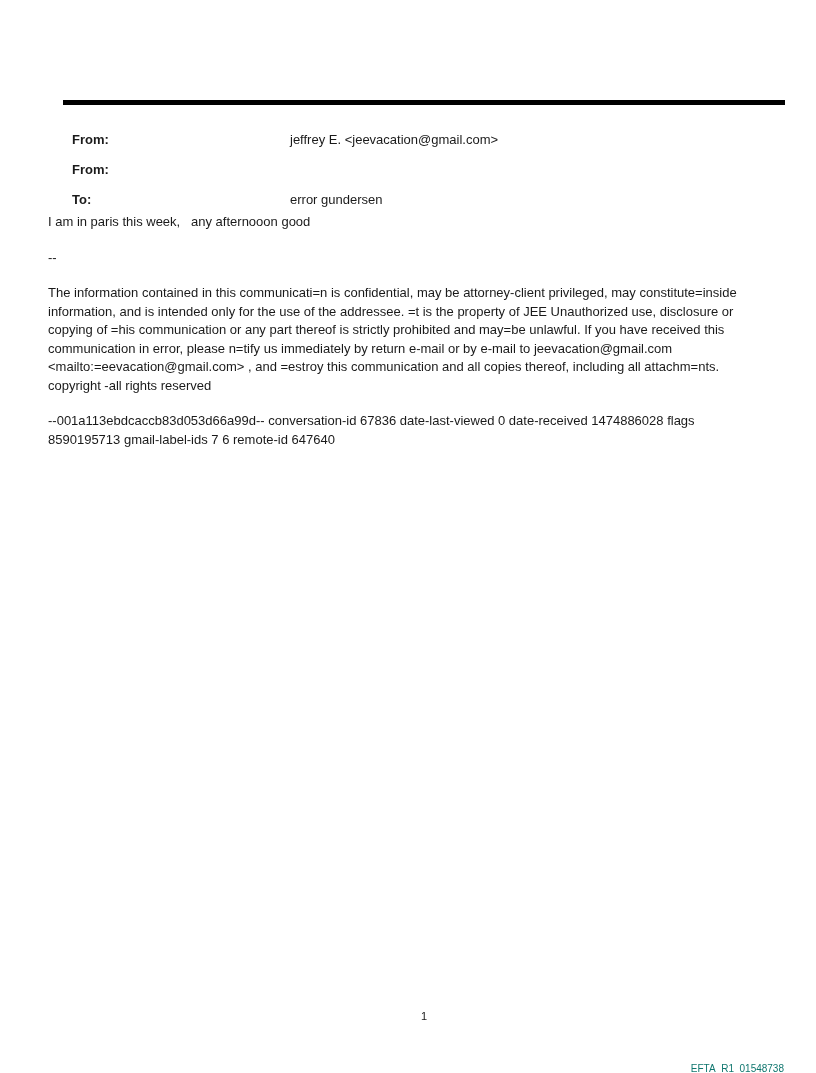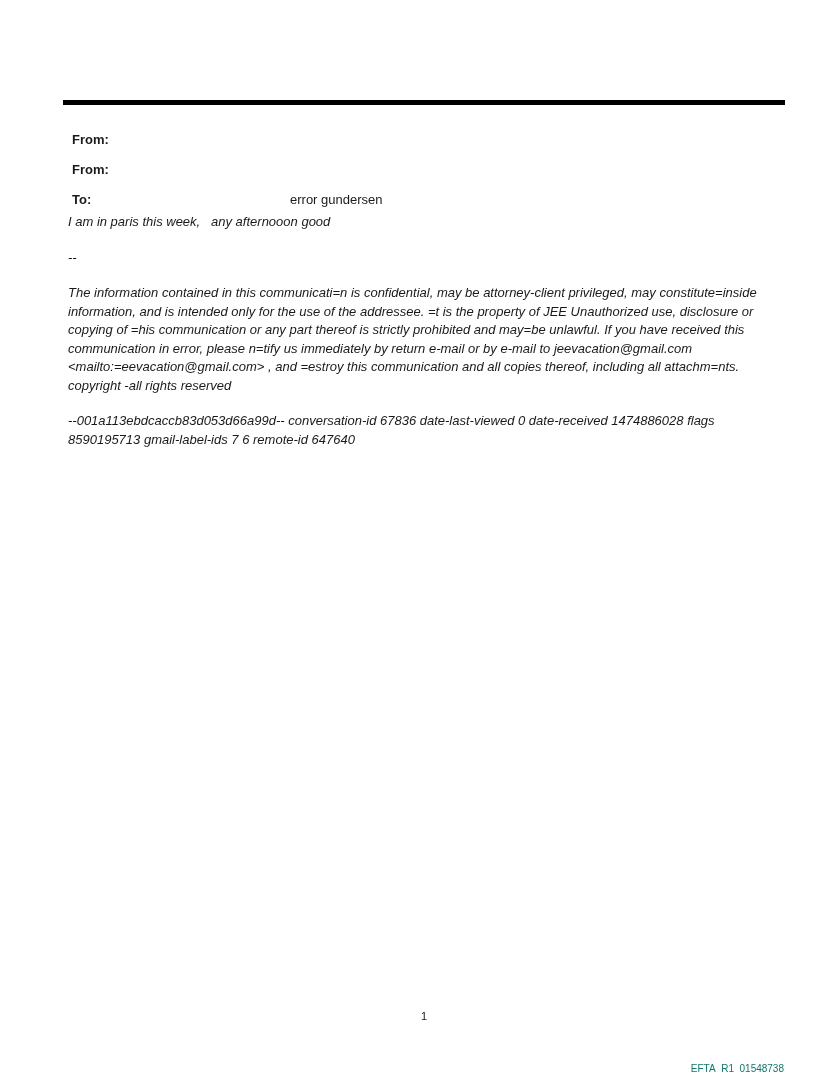--- a/index.html
+++ b/index.html
@@ -38,25 +38,24 @@
     font-weight: bold;
     width: 210px;
     flex: 0 0 210px;
   }
   .header-value {
     flex: 1;
   }
   .email-body {
     position: absolute;
     top: 197px;
-    left: 52px;
+    left: 32px;
     width: 714px;
     font-size: 13px;
     line-height: 18.5px;
-    font-style: italic;
   }
   .email-body p {
     margin: 0 0 17px 0;
     white-space: pre-wrap;
     word-wrap: break-word;
   }
   .email-body p.note {
     padding-left: 18px;
   }
   .page-number {
@@ -87,20 +86,21 @@
 </head>
 <body>
 
 <div class="page">
 
   <div class="top-rule"></div>
 
   <div class="email-header">
     <div class="header-row">
       <span class="header-label">From:</span>
+      <span class="header-value">jeffrey E. &lt;jeevacation@gmail.com&gt;</span>
     </div>
     <div class="header-row">
       <span class="header-label">From:</span>
     </div>
     <div class="header-row">
       <span class="header-label">To:</span>
       <span class="header-value">error gundersen</span>
     </div>
   </div>
 

